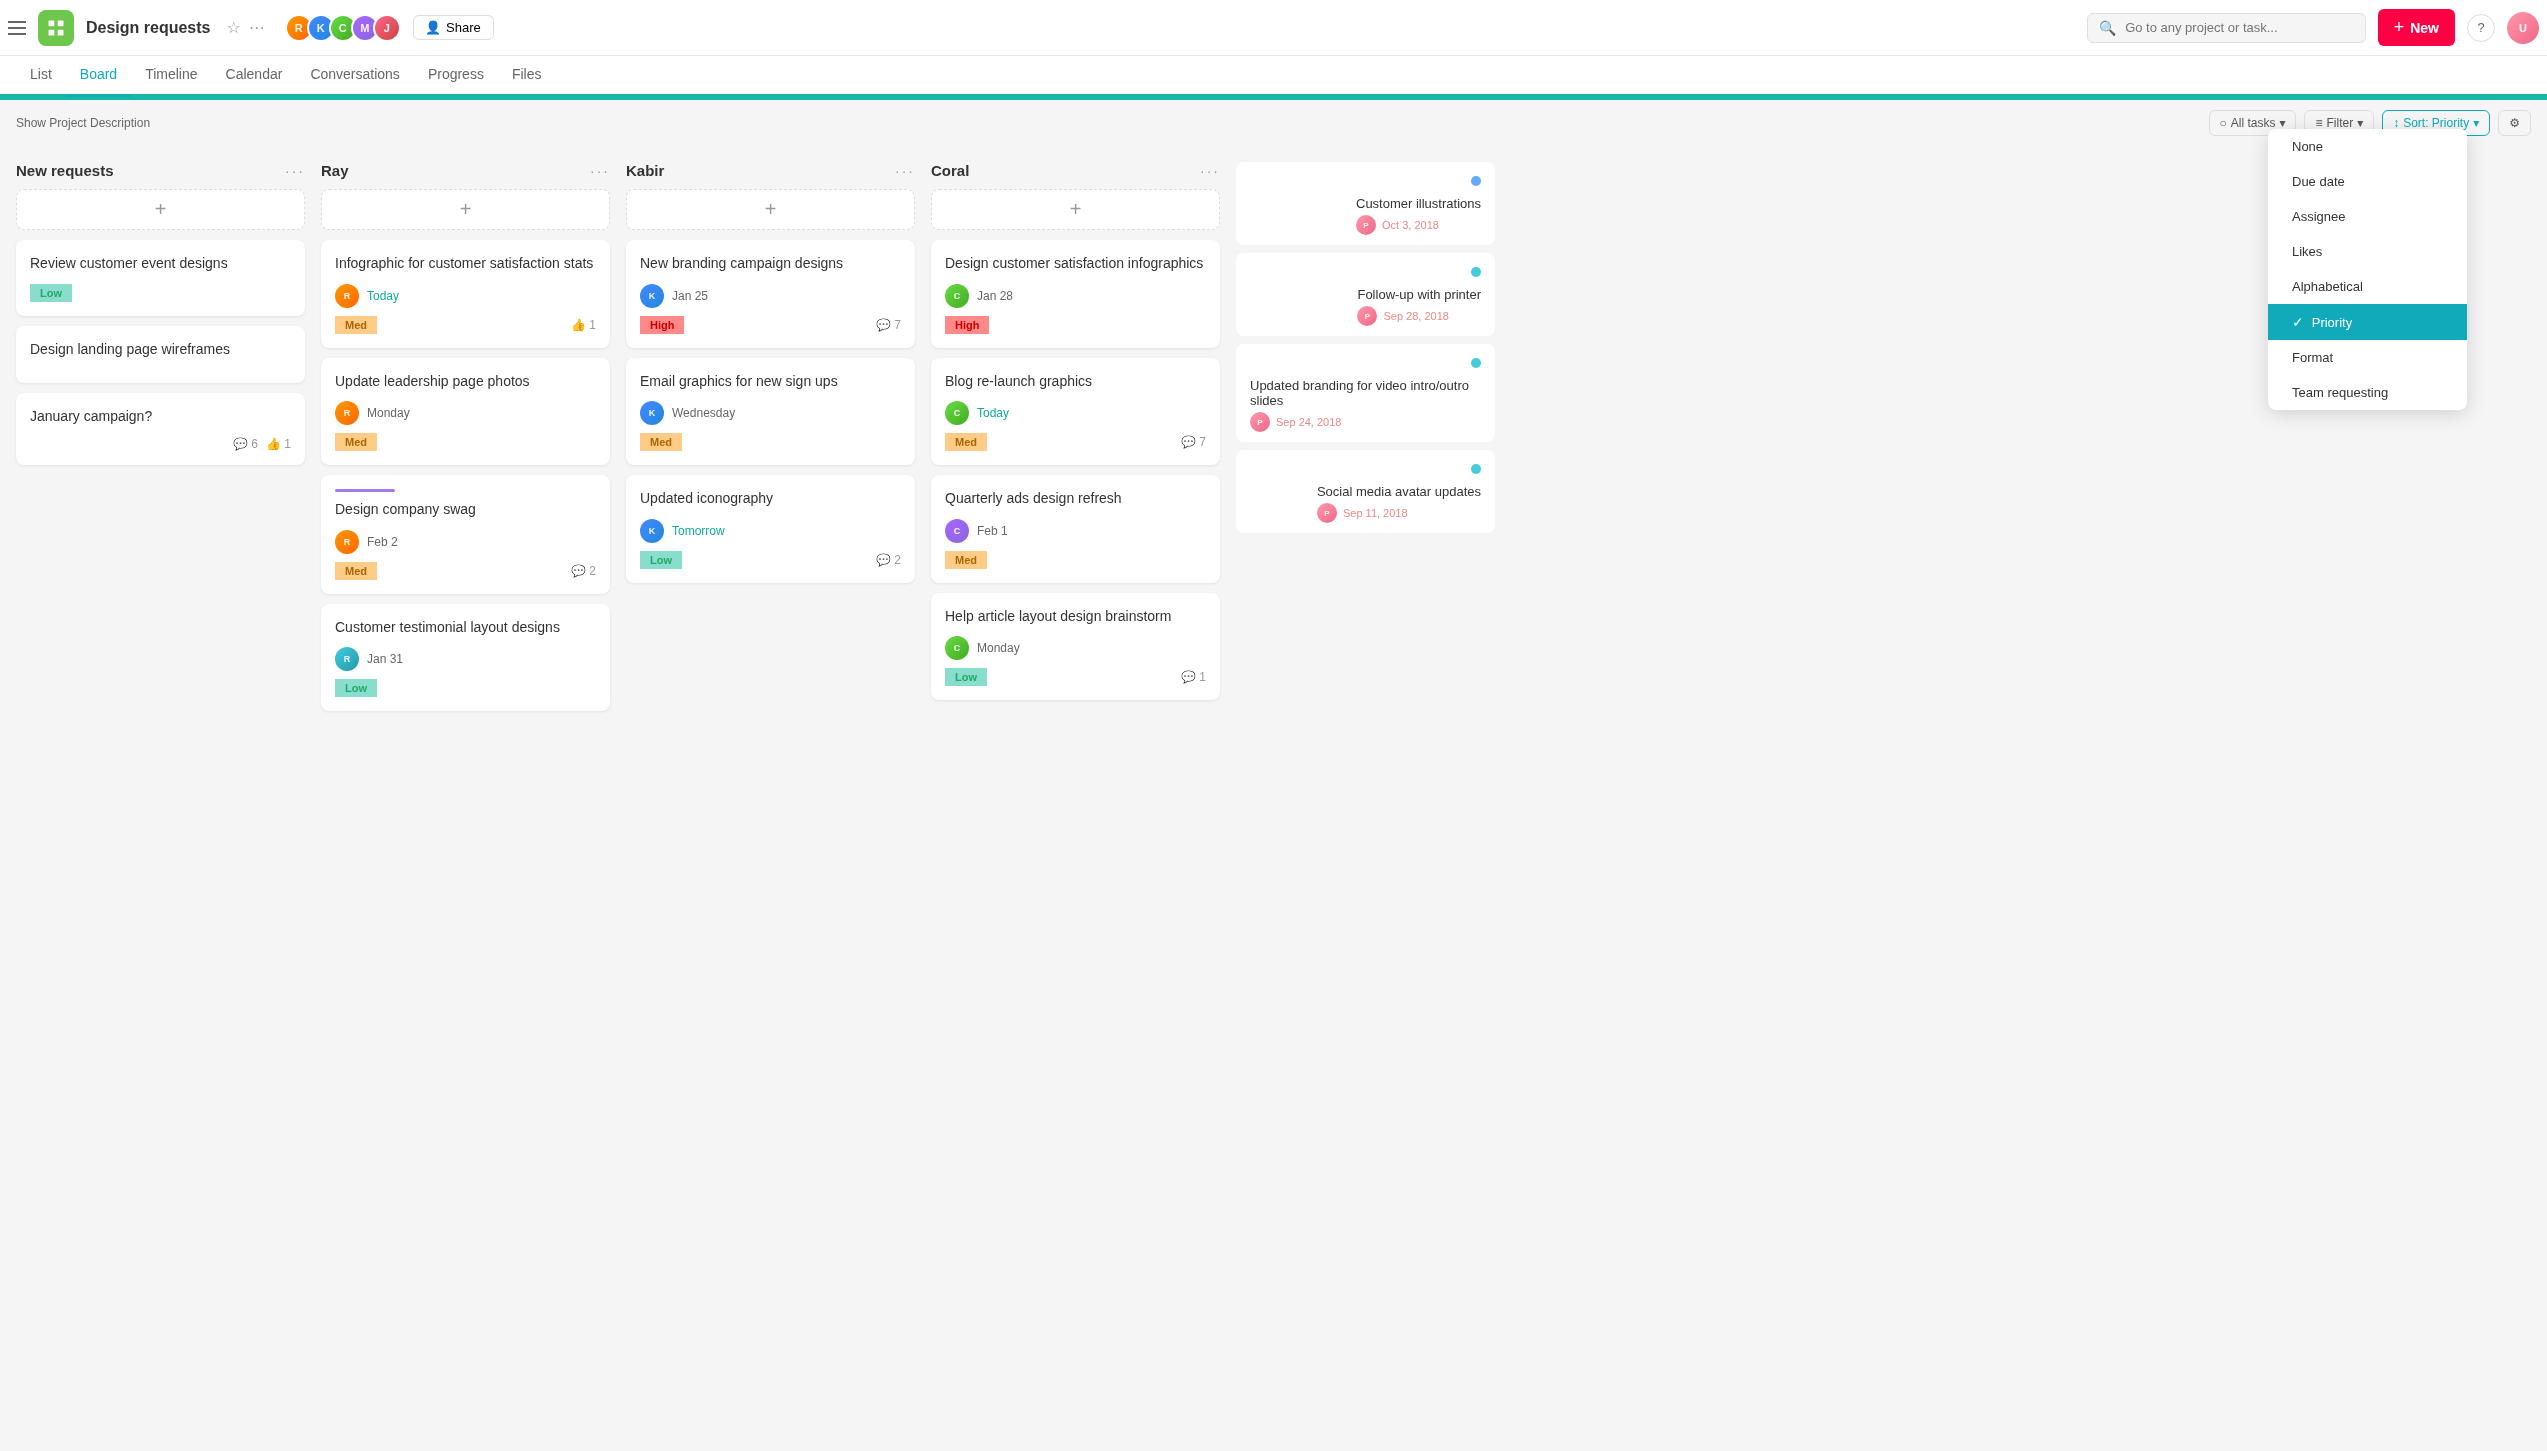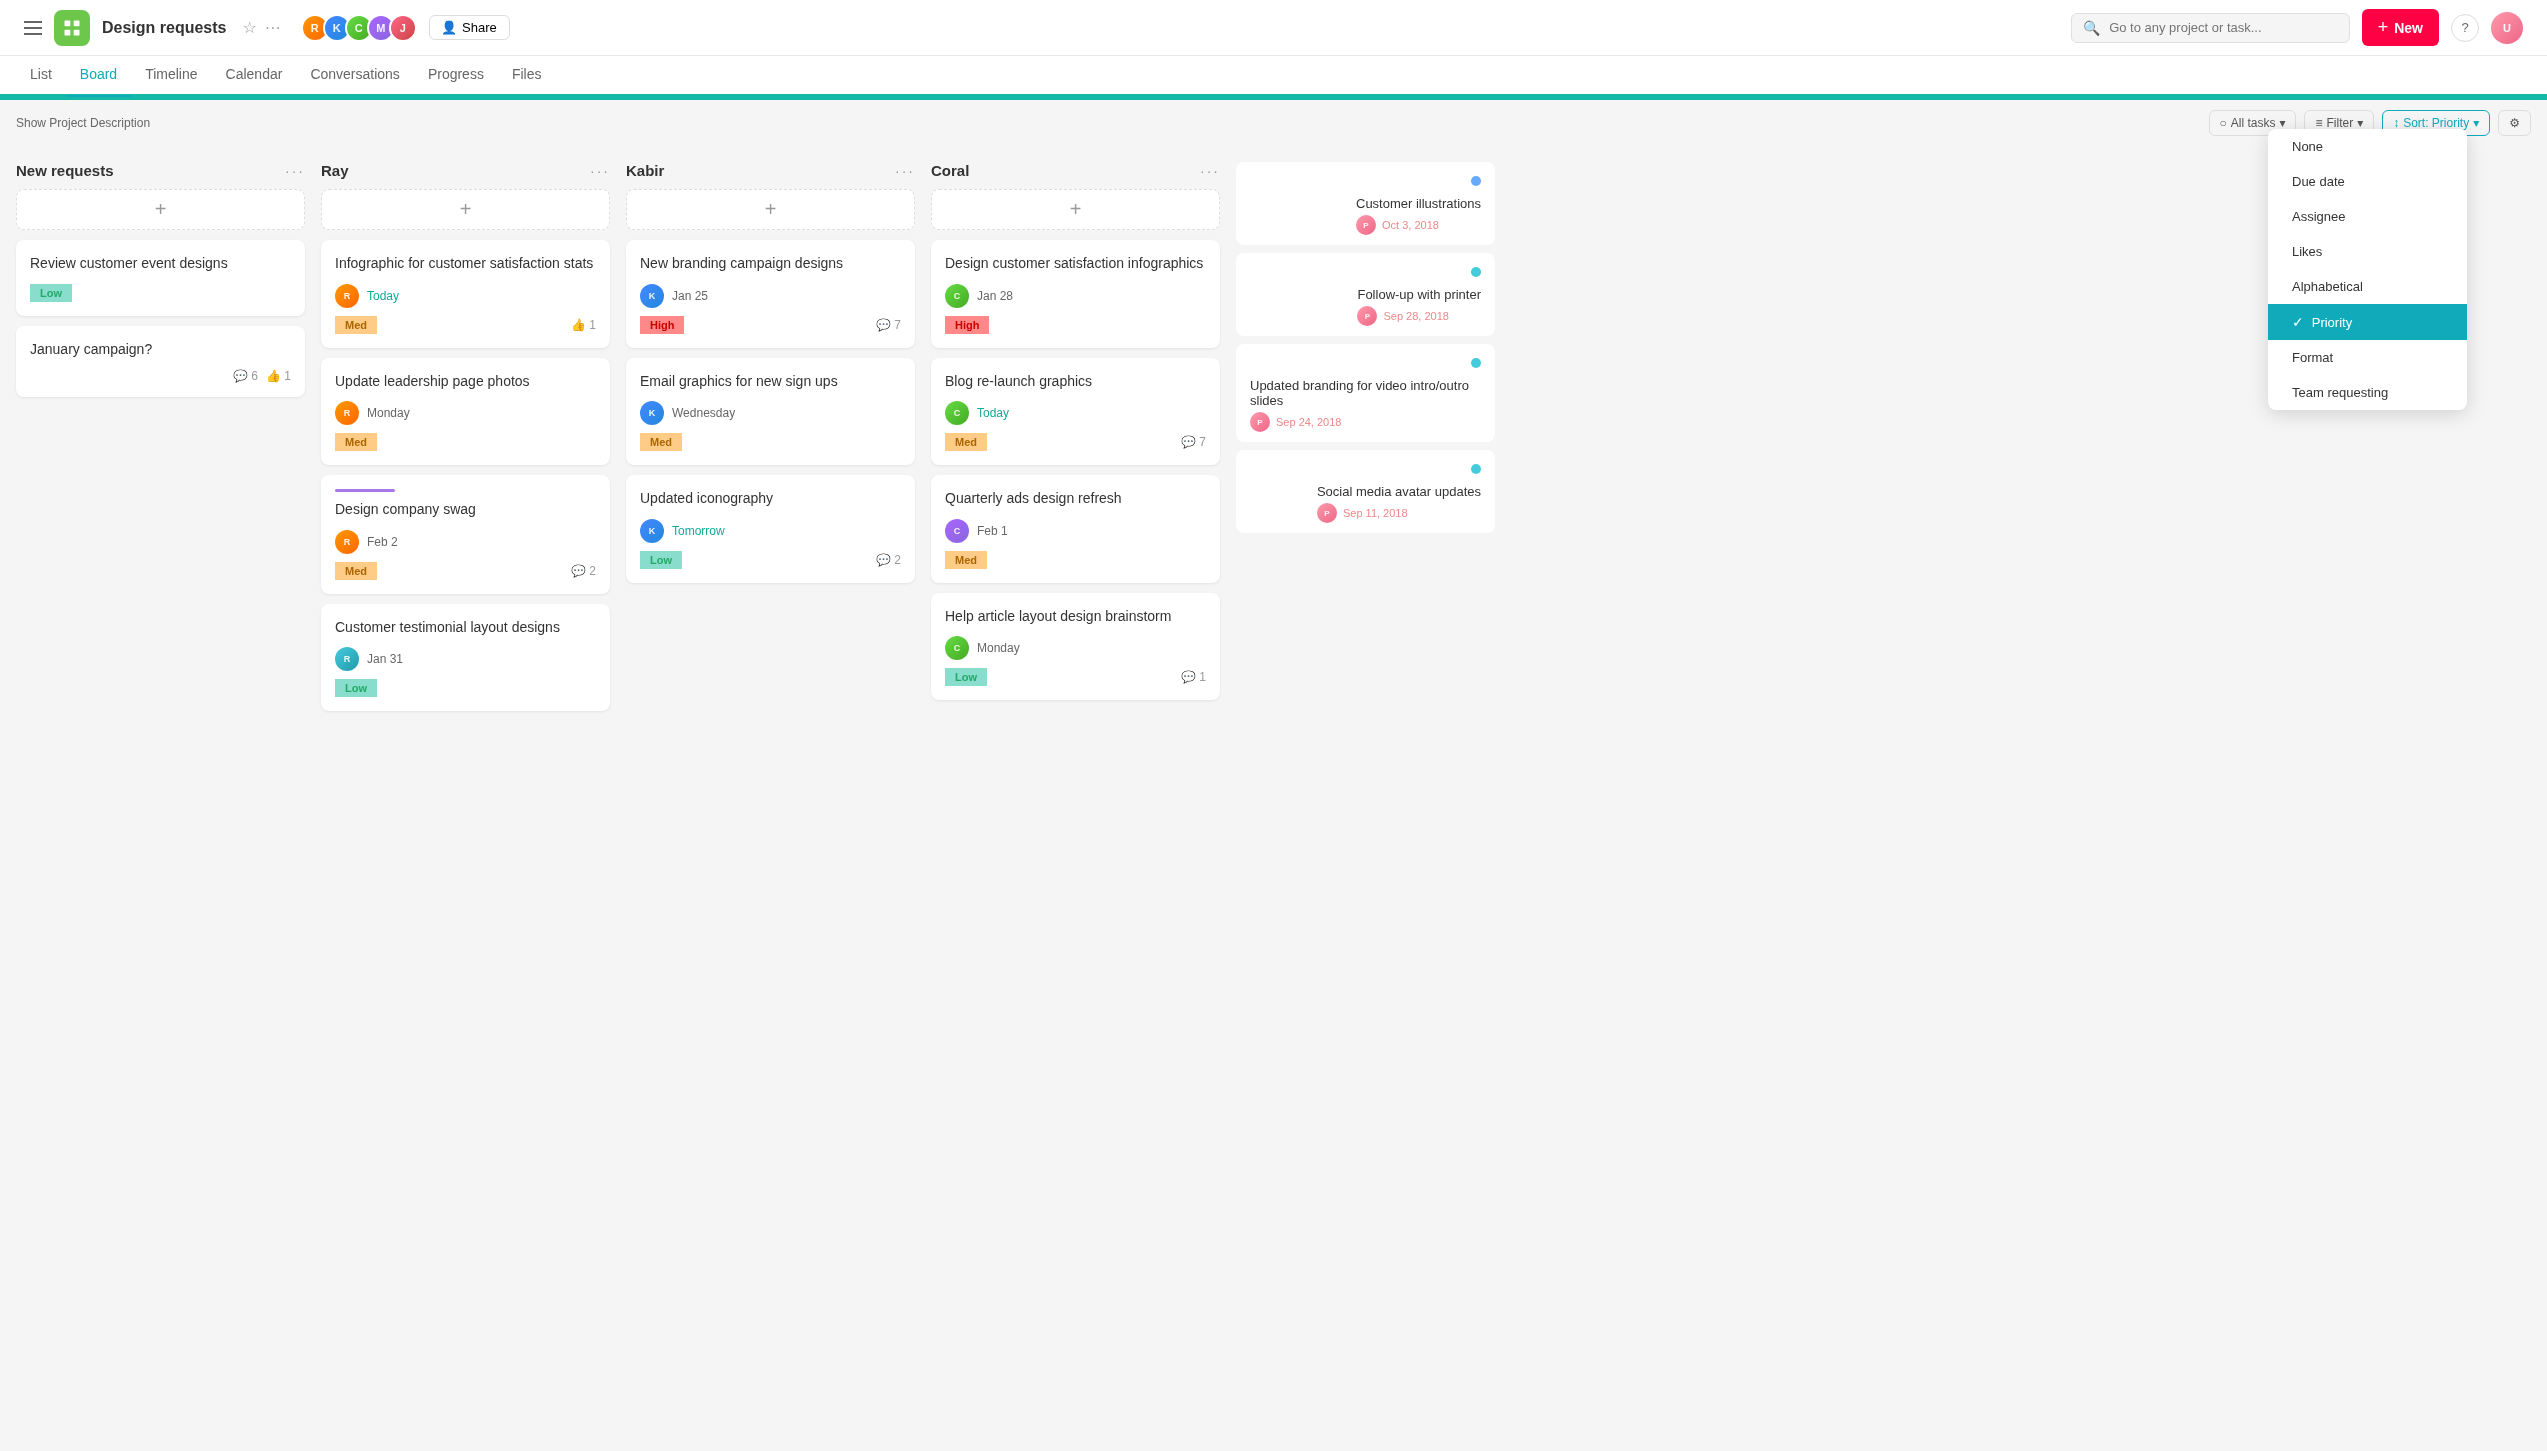--- a/index.html
+++ b/index.html
@@ -4,21 +4,21 @@
   <style>
     * { box-sizing: border-box; margin: 0; padding: 0; }
     body { font-family: -apple-system, BlinkMacSystemFont, 'Segoe UI', sans-serif; background: #f5f5f5; color: #333; font-size: 14px; }
 
     
     .top-nav {
       background: #fff;
       border-bottom: 1px solid #e8e8e8;
       display: flex;
       align-items: center;
-      padding: 0 24px;
+      padding: 0 8px;
       height: 56px;
       gap: 12px;
     }
     .hamburger { cursor: pointer; display: flex; flex-direction: column; gap: 4px; }
     .hamburger span { width: 18px; height: 2px; background: #666; display: block; }
     .app-icon { width: 36px; height: 36px; background: #6dc74a; border-radius: 8px; display: flex; align-items: center; justify-content: center; }
     .app-icon svg { width: 20px; height: 20px; fill: white; }
     .project-title { font-size: 16px; font-weight: 600; margin-right: 4px; }
     .title-actions { display: flex; align-items: center; gap: 8px; }
     .star-icon, .more-icon { color: #999; cursor: pointer; font-size: 16px; }
@@ -274,20 +274,23 @@
       <span class="column-title">New requests</span>
       <span class="column-more">···</span>
     </div>
     <div class="add-card-btn">+</div>
 
     <div class="card">
       <div class="card-title">Review customer event designs</div>
       <span class="badge badge-low">Low</span>
     </div>
 
+    <div class="card">
+      <div class="card-title">Design landing page wireframes</div>
+    </div>
 
     <div class="card">
       <div class="card-title">January campaign?</div>
       <div class="card-footer">
         <div></div>
         <div class="card-actions">
           <span class="comment-count">💬 6</span>
           <span class="like-count">👍 1</span>
         </div>
       </div>

